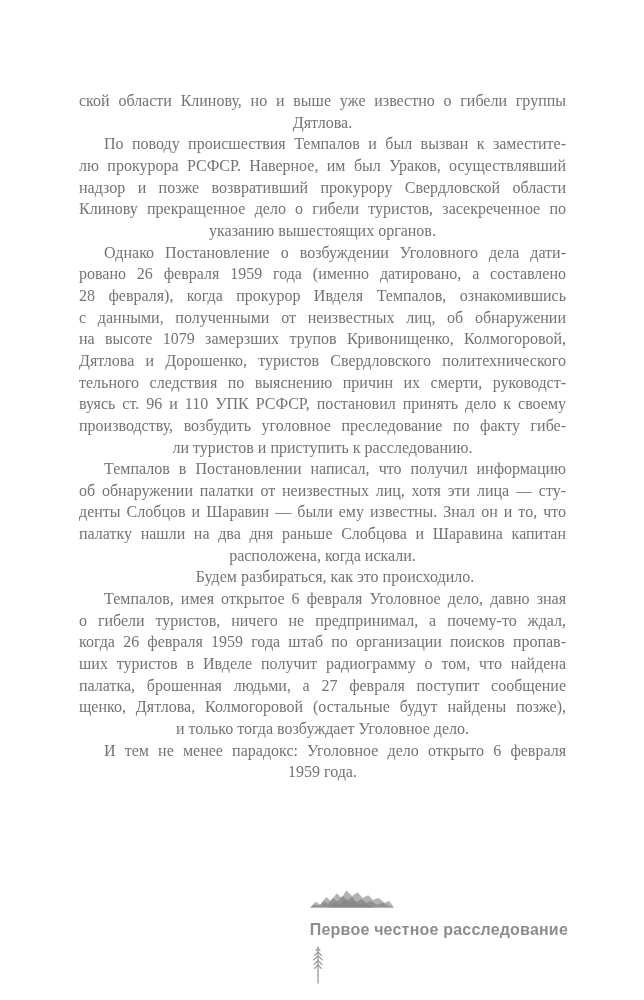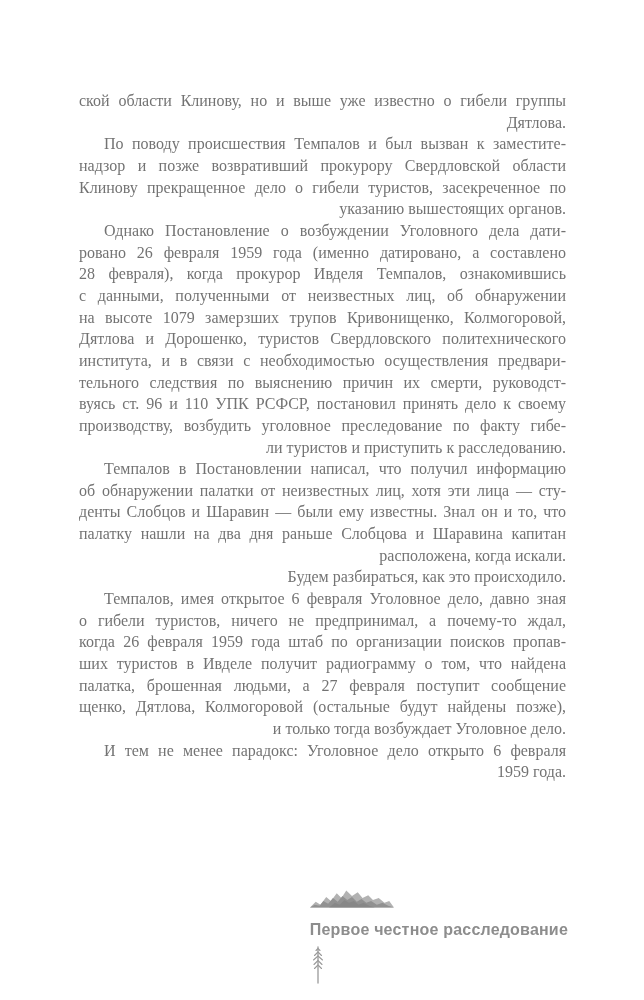--- a/index.html
+++ b/index.html
@@ -15,21 +15,21 @@
   .text-block {
     position: absolute;
     left: 79px; top: 90px; width: 487px;
     color: #737373;
     font-size: 16px;
   }
   .para { margin: 0; padding: 0; }
   .ln {
     height: 21.66px;
     line-height: 21.66px;
-    text-align: right;
+    text-align: center;
     white-space: normal;
   }
   .ln.j {
     text-align: justify;
     text-align-last: justify;
   }
   .ln.ind { text-indent: 25px; }
 
   .footer {
     position: absolute;
@@ -65,33 +65,33 @@
 
   <div class="text-block">
 
     <div class="para">
       <div class="ln j">ской области Клинову, но и выше уже известно о гибели группы</div>
       <div class="ln">Дятлова.</div>
     </div>
 
     <div class="para">
       <div class="ln j ind">По поводу происшествия Темпалов и был вызван к заместите-</div>
+      <div class="ln j">лю прокурора РСФСР. Наверное, им был Ураков, осуществлявший</div>
       <div class="ln j">надзор и позже возвративший прокурору Свердловской области</div>
       <div class="ln j">Клинову прекращенное дело о гибели туристов, засекреченное по</div>
       <div class="ln">указанию вышестоящих органов.</div>
     </div>
 
     <div class="para">
       <div class="ln j ind">Однако Постановление о возбуждении Уголовного дела дати-</div>
       <div class="ln j">ровано 26 февраля 1959 года (именно датировано, а составлено</div>
       <div class="ln j">28 февраля), когда прокурор Ивделя Темпалов, ознакомившись</div>
       <div class="ln j">с данными, полученными от неизвестных лиц, об обнаружении</div>
       <div class="ln j">на высоте 1079 замерзших трупов Кривонищенко, Колмогоровой,</div>
       <div class="ln j">Дятлова и Дорошенко, туристов Свердловского политехнического</div>
-      <div class="ln j">института, и в связи с необходимостью осуществления предвари-</div>
       <div class="ln j">тельного следствия по выяснению причин их смерти, руководст-</div>
       <div class="ln j">вуясь ст. 96 и 110 УПК РСФСР, постановил принять дело к своему</div>
       <div class="ln j">производству, возбудить уголовное преследование по факту гибе-</div>
       <div class="ln">ли туристов и приступить к расследованию.</div>
     </div>
 
     <div class="para">
       <div class="ln j ind">Темпалов в Постановлении написал, что получил информацию</div>
       <div class="ln j">об обнаружении палатки от неизвестных лиц, хотя эти лица — сту-</div>
       <div class="ln j">денты Слобцов и Шаравин — были ему известны. Знал он и то, что</div>

